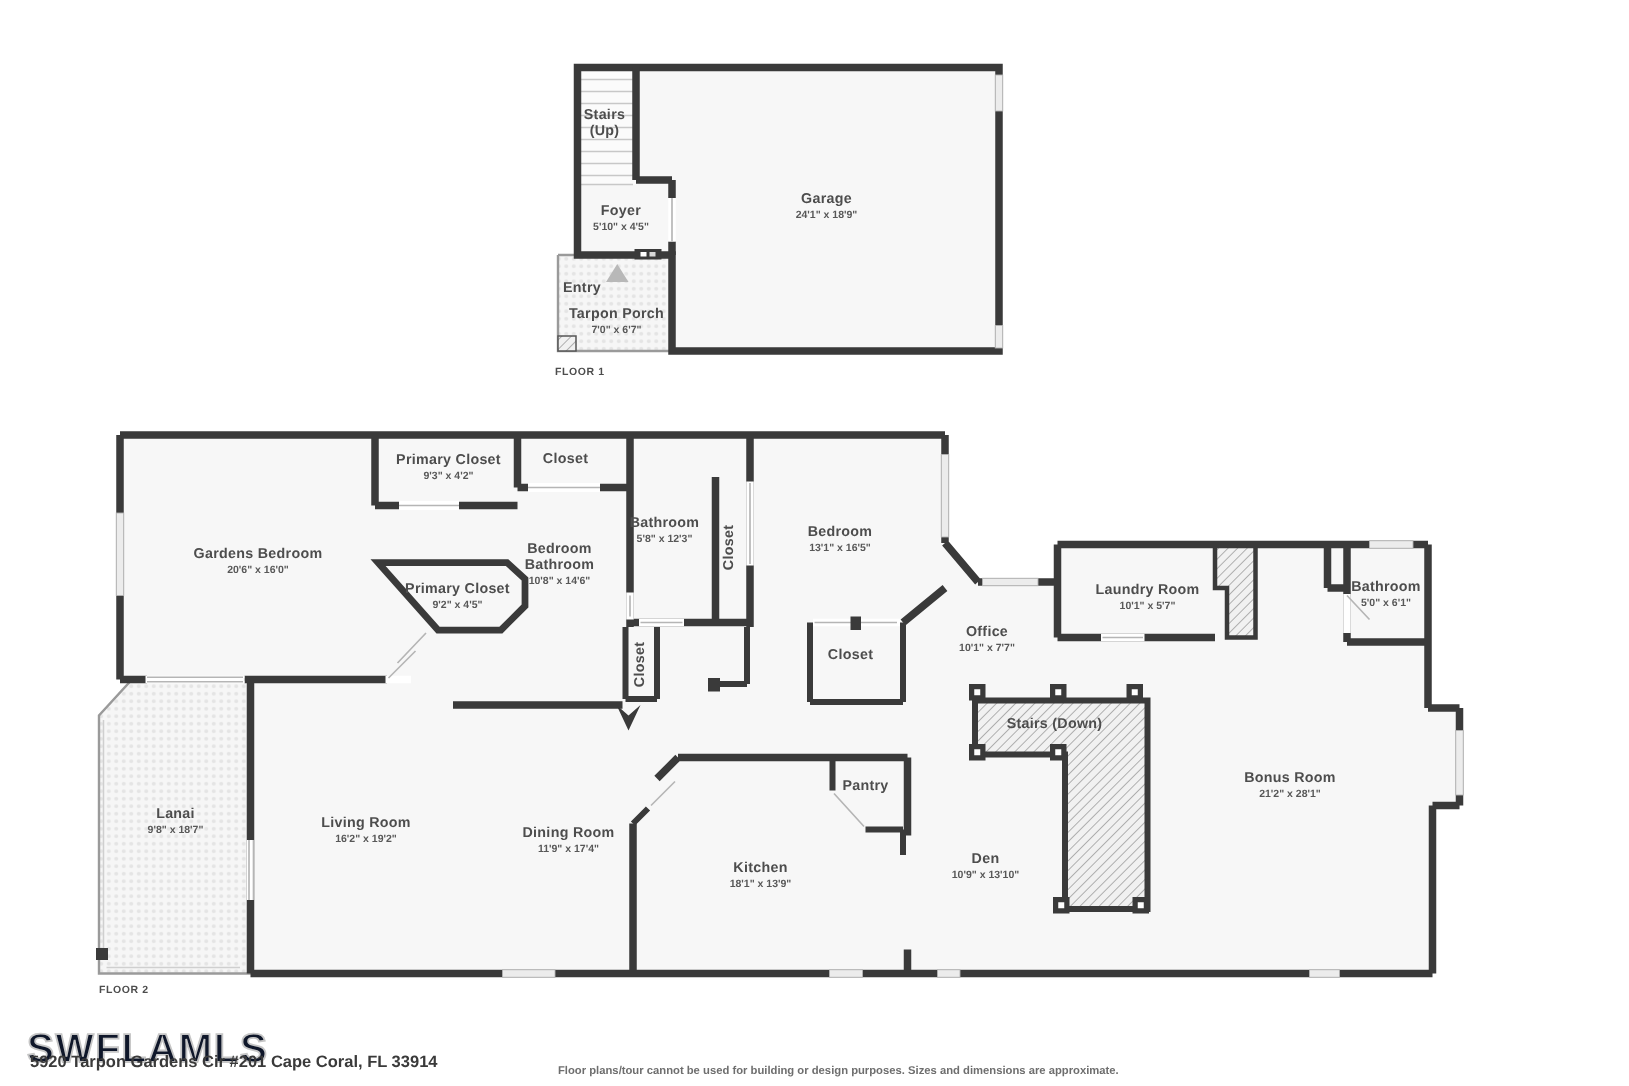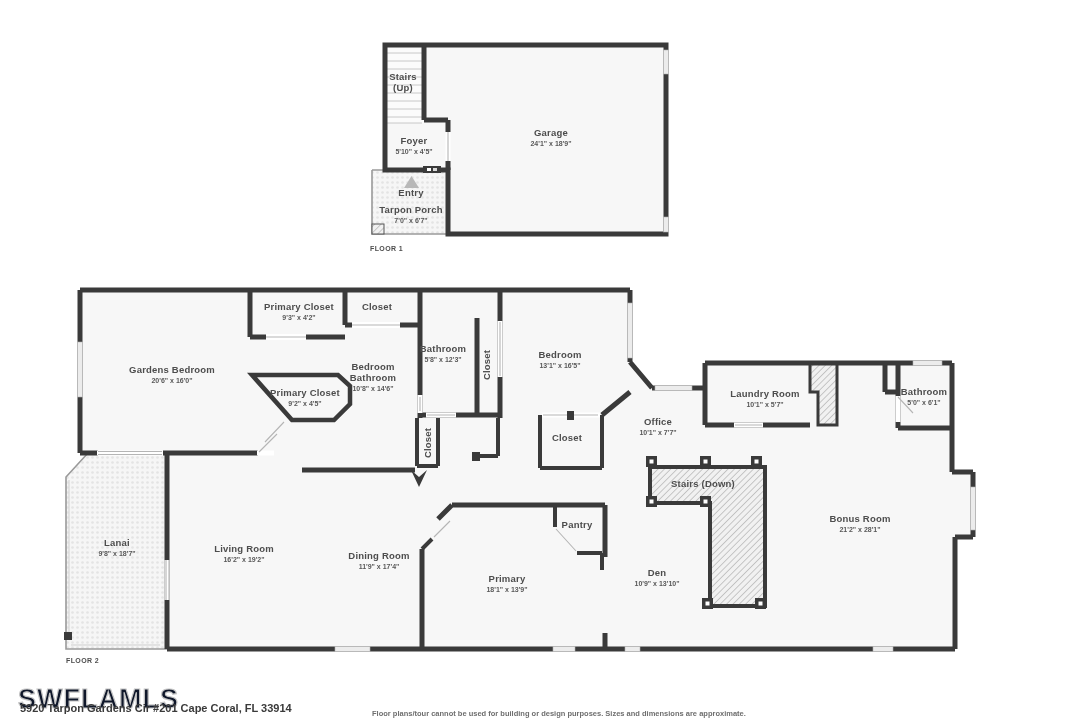--- a/index.html
+++ b/index.html
@@ -138,21 +138,21 @@
 </svg>
 
 <div class="lbl" style="left:403px;top:83px">
   <div class="rn">Stairs</div>
   <div class="rn">(Up)</div>
 </div>
 <div class="lbl" style="left:414px;top:146px">
   <div class="rn">Foyer</div>
   <div class="rd">5'10" x 4'5"</div>
 </div>
-<div class="lbl" style="left:411px;top:193px">
+<div class="lbl" style="left:388px;top:193px">
   <div class="rn">Entry</div>
 </div>
 <div class="lbl" style="left:411px;top:215px">
   <div class="rn">Tarpon Porch</div>
   <div class="rd">7'0" x 6'7"</div>
 </div>
 <div class="lbl" style="left:551px;top:138px">
   <div class="rn">Garage</div>
   <div class="rd">24'1" x 18'9"</div>
 </div>
@@ -216,21 +216,21 @@
 </div>
 <div class="lbl" style="left:244px;top:554px">
   <div class="rn">Living Room</div>
   <div class="rd">16'2" x 19'2"</div>
 </div>
 <div class="lbl" style="left:379px;top:561px">
   <div class="rn">Dining Room</div>
   <div class="rd">11'9" x 17'4"</div>
 </div>
 <div class="lbl" style="left:507px;top:584px">
-  <div class="rn">Primary</div>
+  <div class="rn">Kitchen</div>
   <div class="rd">18'1" x 13'9"</div>
 </div>
 <div class="lbl" style="left:577px;top:525px">
   <div class="rn">Pantry</div>
 </div>
 <div class="lbl" style="left:657px;top:578px">
   <div class="rn">Den</div>
   <div class="rd">10'9" x 13'10"</div>
 </div>
 <div class="lbl" style="left:860px;top:524px">

